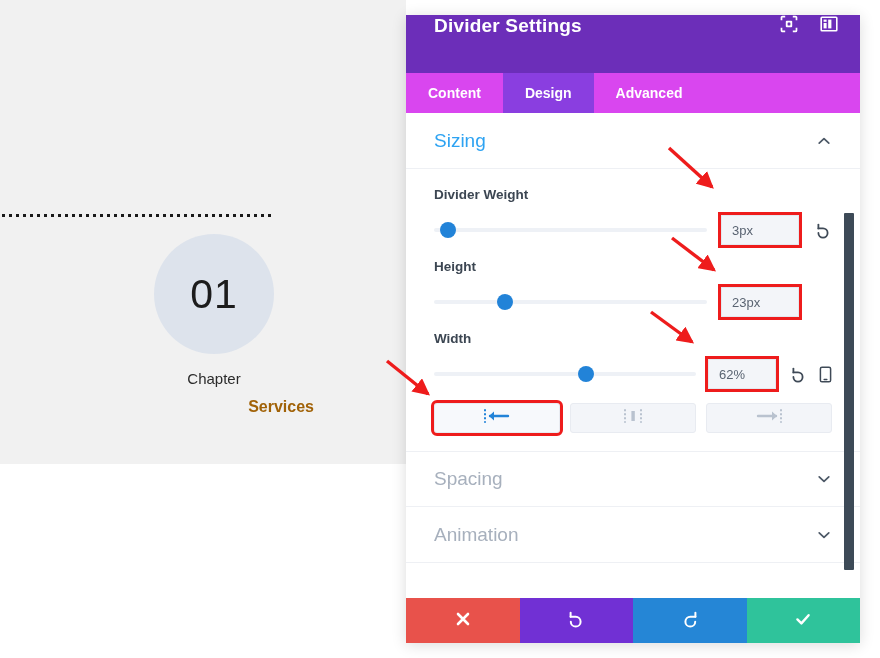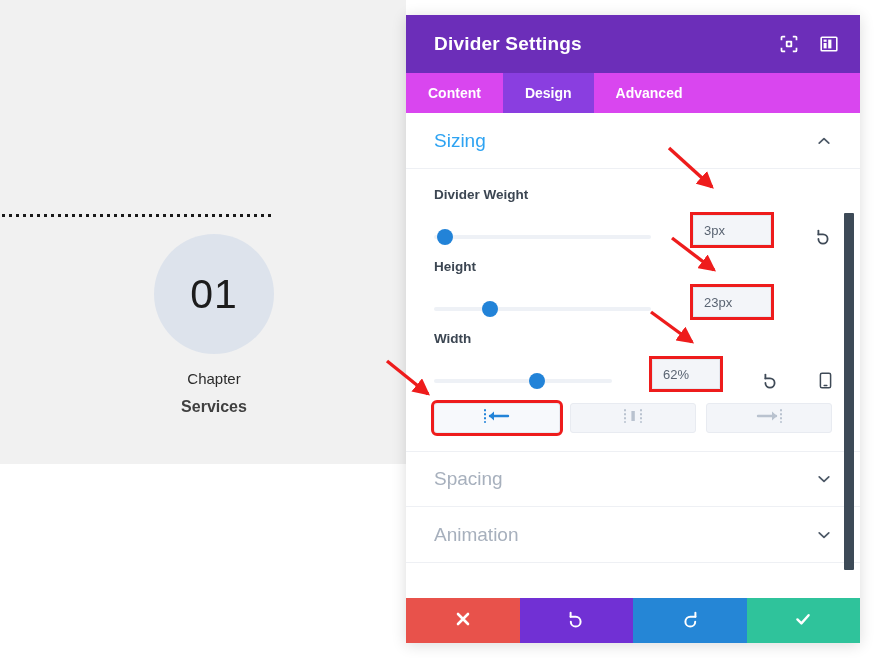--- a/index.html
+++ b/index.html
@@ -39,37 +39,37 @@
   .circle-num span {
     font-size: 41px; font-weight: 300; color: #1c1c1c;
     letter-spacing: 1px; line-height: 1;
   }
   .chapter-label {
     position: absolute; left: 114px; top: 370px; width: 200px;
     text-align: center; font-size: 15px; color: #2b2b2b;
   }
   .chapter-title {
     position: absolute; left: 114px; top: 398px; width: 200px;
-    text-align: center; font-size: 16px; font-weight: bold; color: #404040;
+    text-align: right; font-size: 16px; font-weight: bold; color: #a16207;
   }
 
   
   .panel {
     position: absolute; left: 406px; top: 15px;
     width: 454px; height: 628px;
     background: #ffffff;
     box-shadow: 0 2px 14px rgba(0,0,0,0.14);
     overflow: hidden;
     display: flex; flex-direction: column;
   }
 
   .panel-header {
     background: #6c2eb9;
     height: 58px;
-    display: flex; align-items: center;
+    display: flex; align-items: flex-start;
     padding: 0 22px 0 28px;
     flex: 0 0 auto;
   }
   .panel-title {
     color: #ffffff; font-size: 19px; font-weight: bold;
     flex: 1 1 auto; letter-spacing: 0.2px;
   }
   .hdr-icons { display: flex; align-items: center; gap: 22px; }
   .hdr-icon { width: 18px; height: 18px; display: block; cursor: pointer; }
 
@@ -104,21 +104,21 @@
   .section-head.closed .s-title { color: #a7b0bd; }
   .chev { width: 16px; height: 16px; color: #4c5866; }
 
   .section-body { padding: 4px 28px 18px 28px; }
 
   .field { margin-top: 14px; }
   .field-label {
     font-size: 13.5px; color: #3c4652; font-weight: 600;
     margin-bottom: 13px;
   }
-  .field-row { display: flex; align-items: flex-end; gap: 28px; }
+  .field-row { display: flex; align-items: center; }
 
   .slider { position: relative; height: 16px; flex: 1 1 auto; }
   .slider-track {
     position: absolute; left: 0; right: 0; top: 6px;
     height: 4px; border-radius: 2px; background: #eef1f6;
   }
   .slider-knob {
     position: absolute; top: 0;
     width: 16px; height: 16px; border-radius: 50%;
     background: #2283d8; cursor: pointer;

